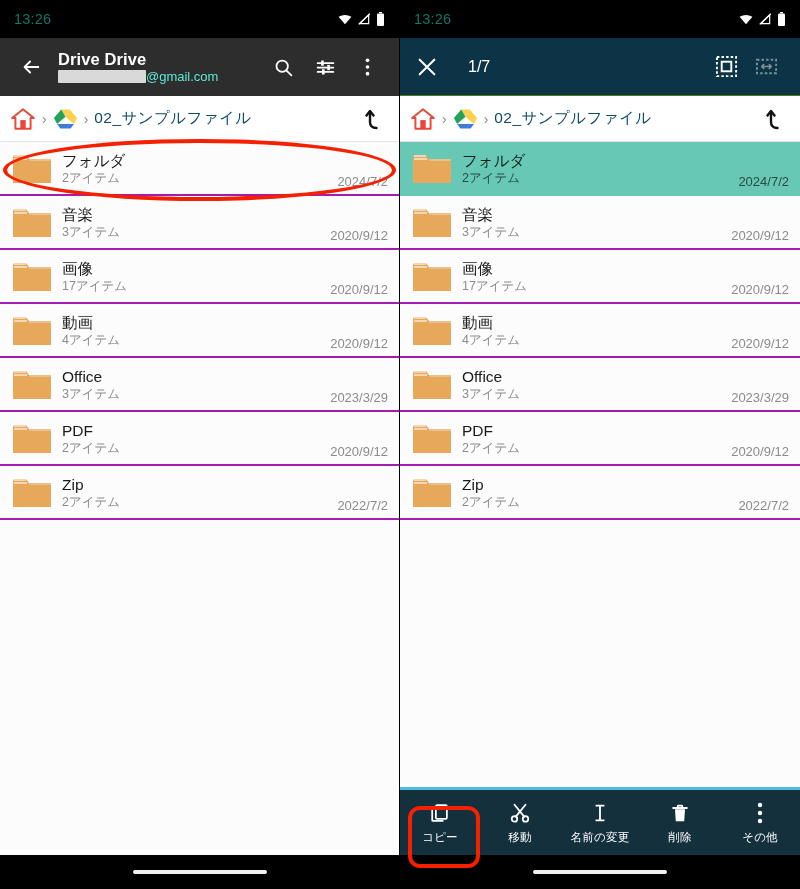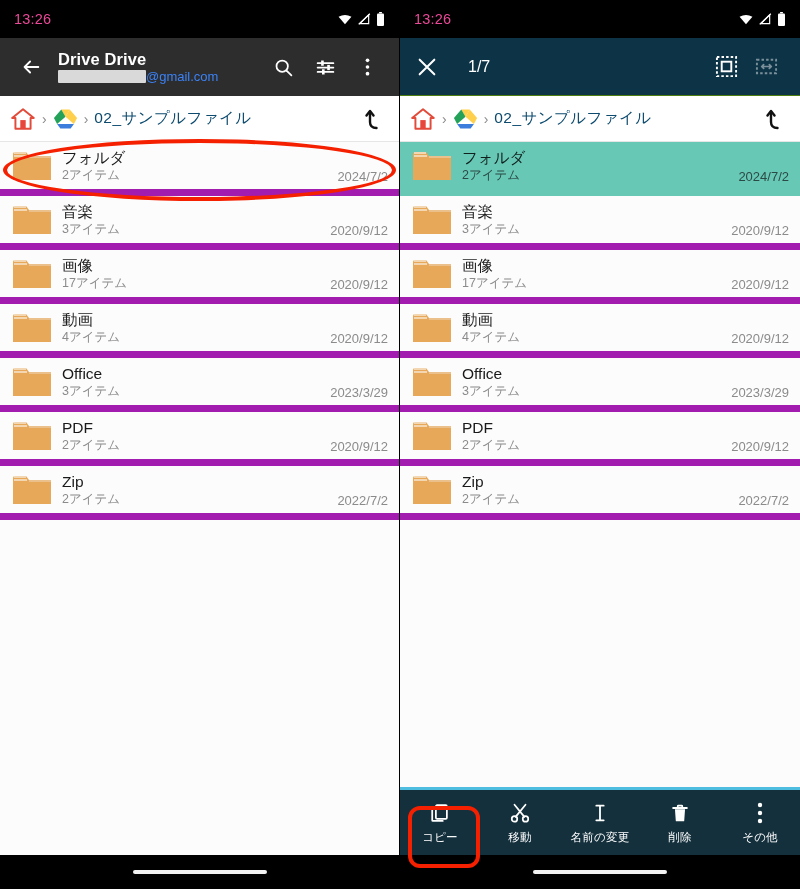--- a/index.html
+++ b/index.html
@@ -8,39 +8,39 @@
     background: #000;
     font-family: "Liberation Sans", "DejaVu Sans", sans-serif;
     overflow: hidden;
   }
   .screens { display: flex; width: 800px; height: 889px; }
   .phone { width: 400px; height: 889px; position: relative; background: #ffffff; display: flex; flex-direction: column; }
   .phone.left { border-right: 1px solid #000; }
 
   
   .statusbar {
-    height: 38px; background: #000; color: #ec4899;
+    height: 38px; background: #000; color: #0f766e;
     display: flex; align-items: center; justify-content: space-between;
     padding: 0 14px; flex: 0 0 38px;
   }
   .status-time { font-size: 14.5px; font-weight: 500; letter-spacing: .2px; }
   .status-icons { display: flex; align-items: center; gap: 5px; }
   .ic-wifi { width: 14px; height: 12px; }
   .ic-sig  { width: 14px; height: 12px; }
   .ic-batt { width: 9px; height: 14px; }
 
   
   .appbar {
     height: 58px; background: #2d2d2d; color: #fff;
     display: flex; align-items: center; padding: 0 12px; flex: 0 0 58px;
   }
   .appbar-back { width: 38px; height: 38px; display:flex; align-items:center; justify-content:center; }
   .appbar-titles { flex: 1; padding-left: 8px; min-width: 0; }
   .appbar-title { font-size: 16.5px; font-weight: bold; line-height: 18px; letter-spacing: .1px; }
-  .appbar-sub { font-size: 13px; color: #3b82f6; line-height: 16px; display: flex; align-items: center; margin-top: 1px;}
+  .appbar-sub { font-size: 13px; color: #5eead4; line-height: 16px; display: flex; align-items: center; margin-top: 1px;}
   .redact { display:inline-block; width: 88px; height: 13px; background:#d9d9d9; border-radius:1px; }
   .appbar-actions { display: flex; align-items: center; gap: 2px; }
   .abtn { width: 40px; height: 44px; display: flex; align-items: center; justify-content: center; }
 
   
   .selbar {
     height: 58px; background: #0d3446; color: #fff;
     display: flex; align-items: center; padding: 0 14px; flex: 0 0 58px;
     border-bottom: 1px solid #4d7c0f;
   }
@@ -53,21 +53,21 @@
   }
   .crumb-sep { color: #8a8a8a; font-size: 14px; margin: 0 6px; }
   .crumb-text { font-size: 15.5px; color: #0c4a6e; letter-spacing: .4px; }
   .crumb-spacer { flex: 1; }
   .crumb-up { width: 30px; display:flex; align-items:center; justify-content:center; }
 
   
   .filelist { flex: 1; background: #fcfcfc; overflow: hidden; }
   .row {
     height: 54px; display: flex; align-items: center; padding: 0 8px 0 8px;
-    border-bottom: 7px solid #a21caf; background: #fcfcfc; position: relative;
+    border-bottom: 2px solid #a21caf; background: #fcfcfc; position: relative;
   }
   .row.selected { background: #68c8b6; border-bottom-color: #68c8b6; }
   .row-icon { width: 48px; height: 40px; display: flex; align-items: center; justify-content: center; flex: 0 0 48px; }
   .row-texts { flex: 1; min-width: 0; padding-left: 6px; }
   .row-name { font-size: 15.5px; color: #1a1a1a; line-height: 19px; white-space: nowrap; overflow: hidden; }
   .row.selected .row-name { color: #10201d; }
   .row-sub { font-size: 12.5px; color: #8b8b8b; line-height: 16px; }
   .row.selected .row-sub { color: #2c4a45; }
   .row-date { font-size: 13px; color: #8b8b8b; align-self: flex-end; padding-bottom: 5px; padding-right: 3px; white-space: nowrap; }
   .row.selected .row-date { color: #2c4a45; }

